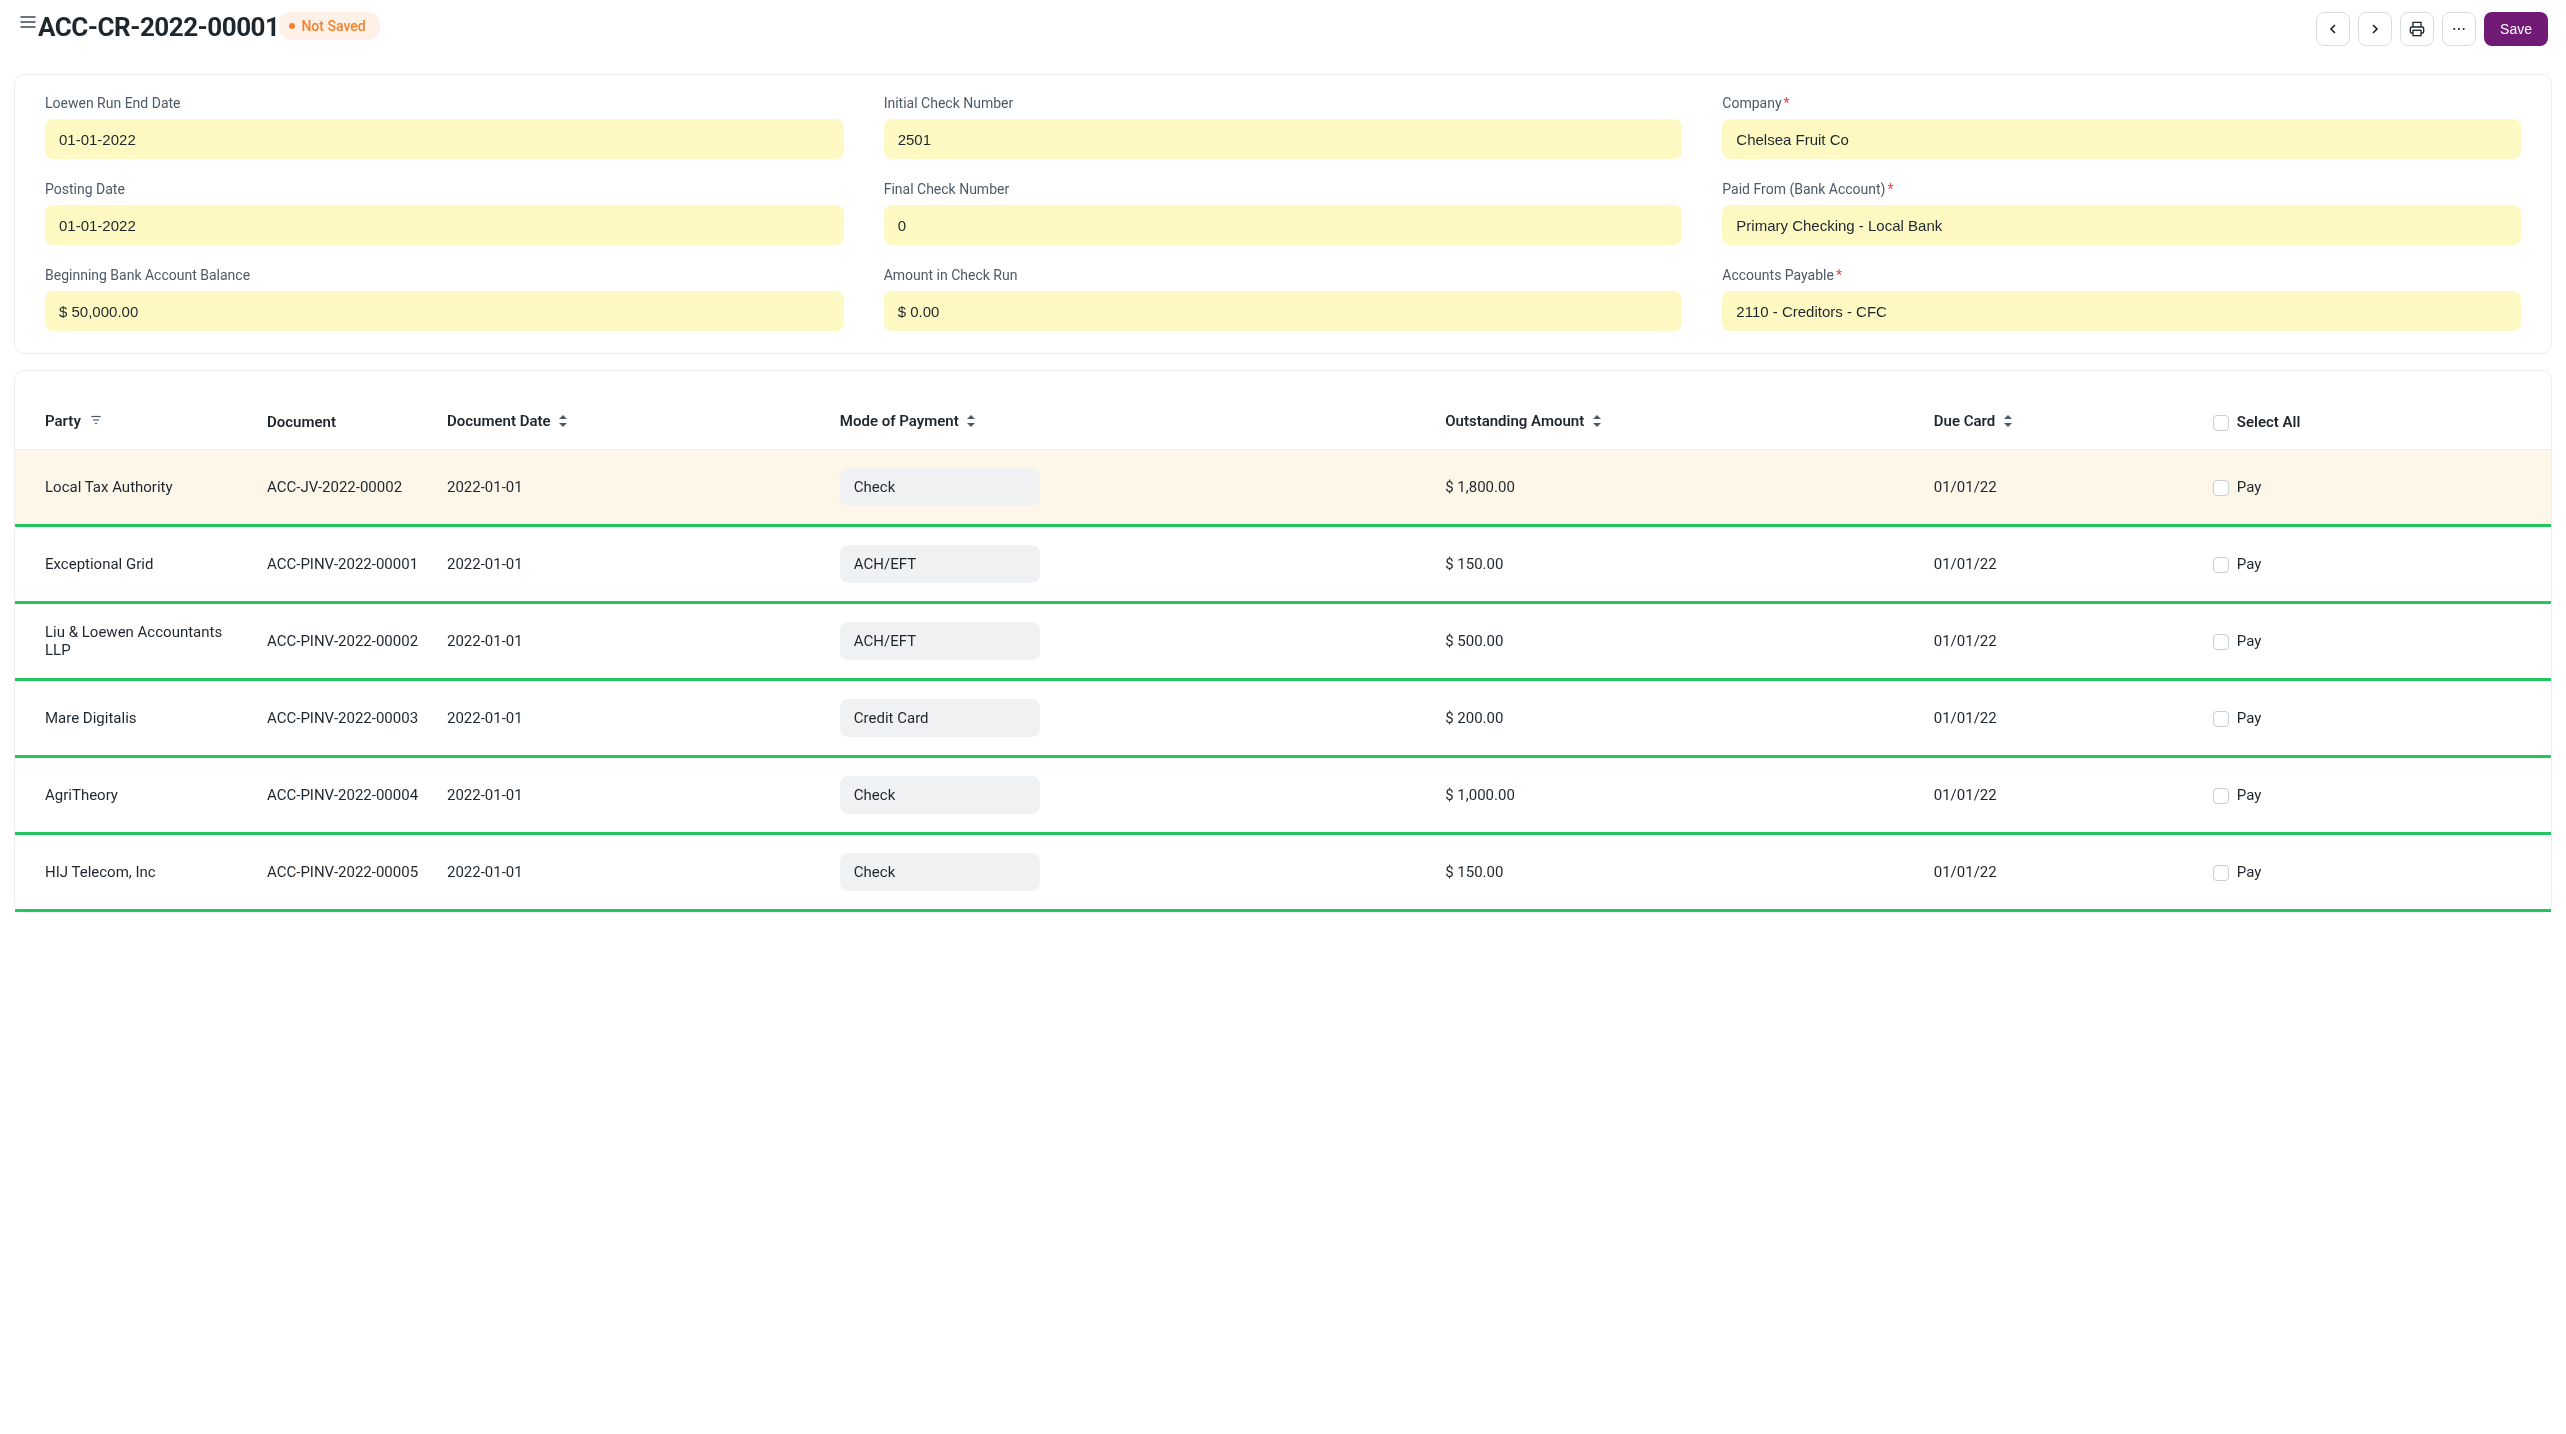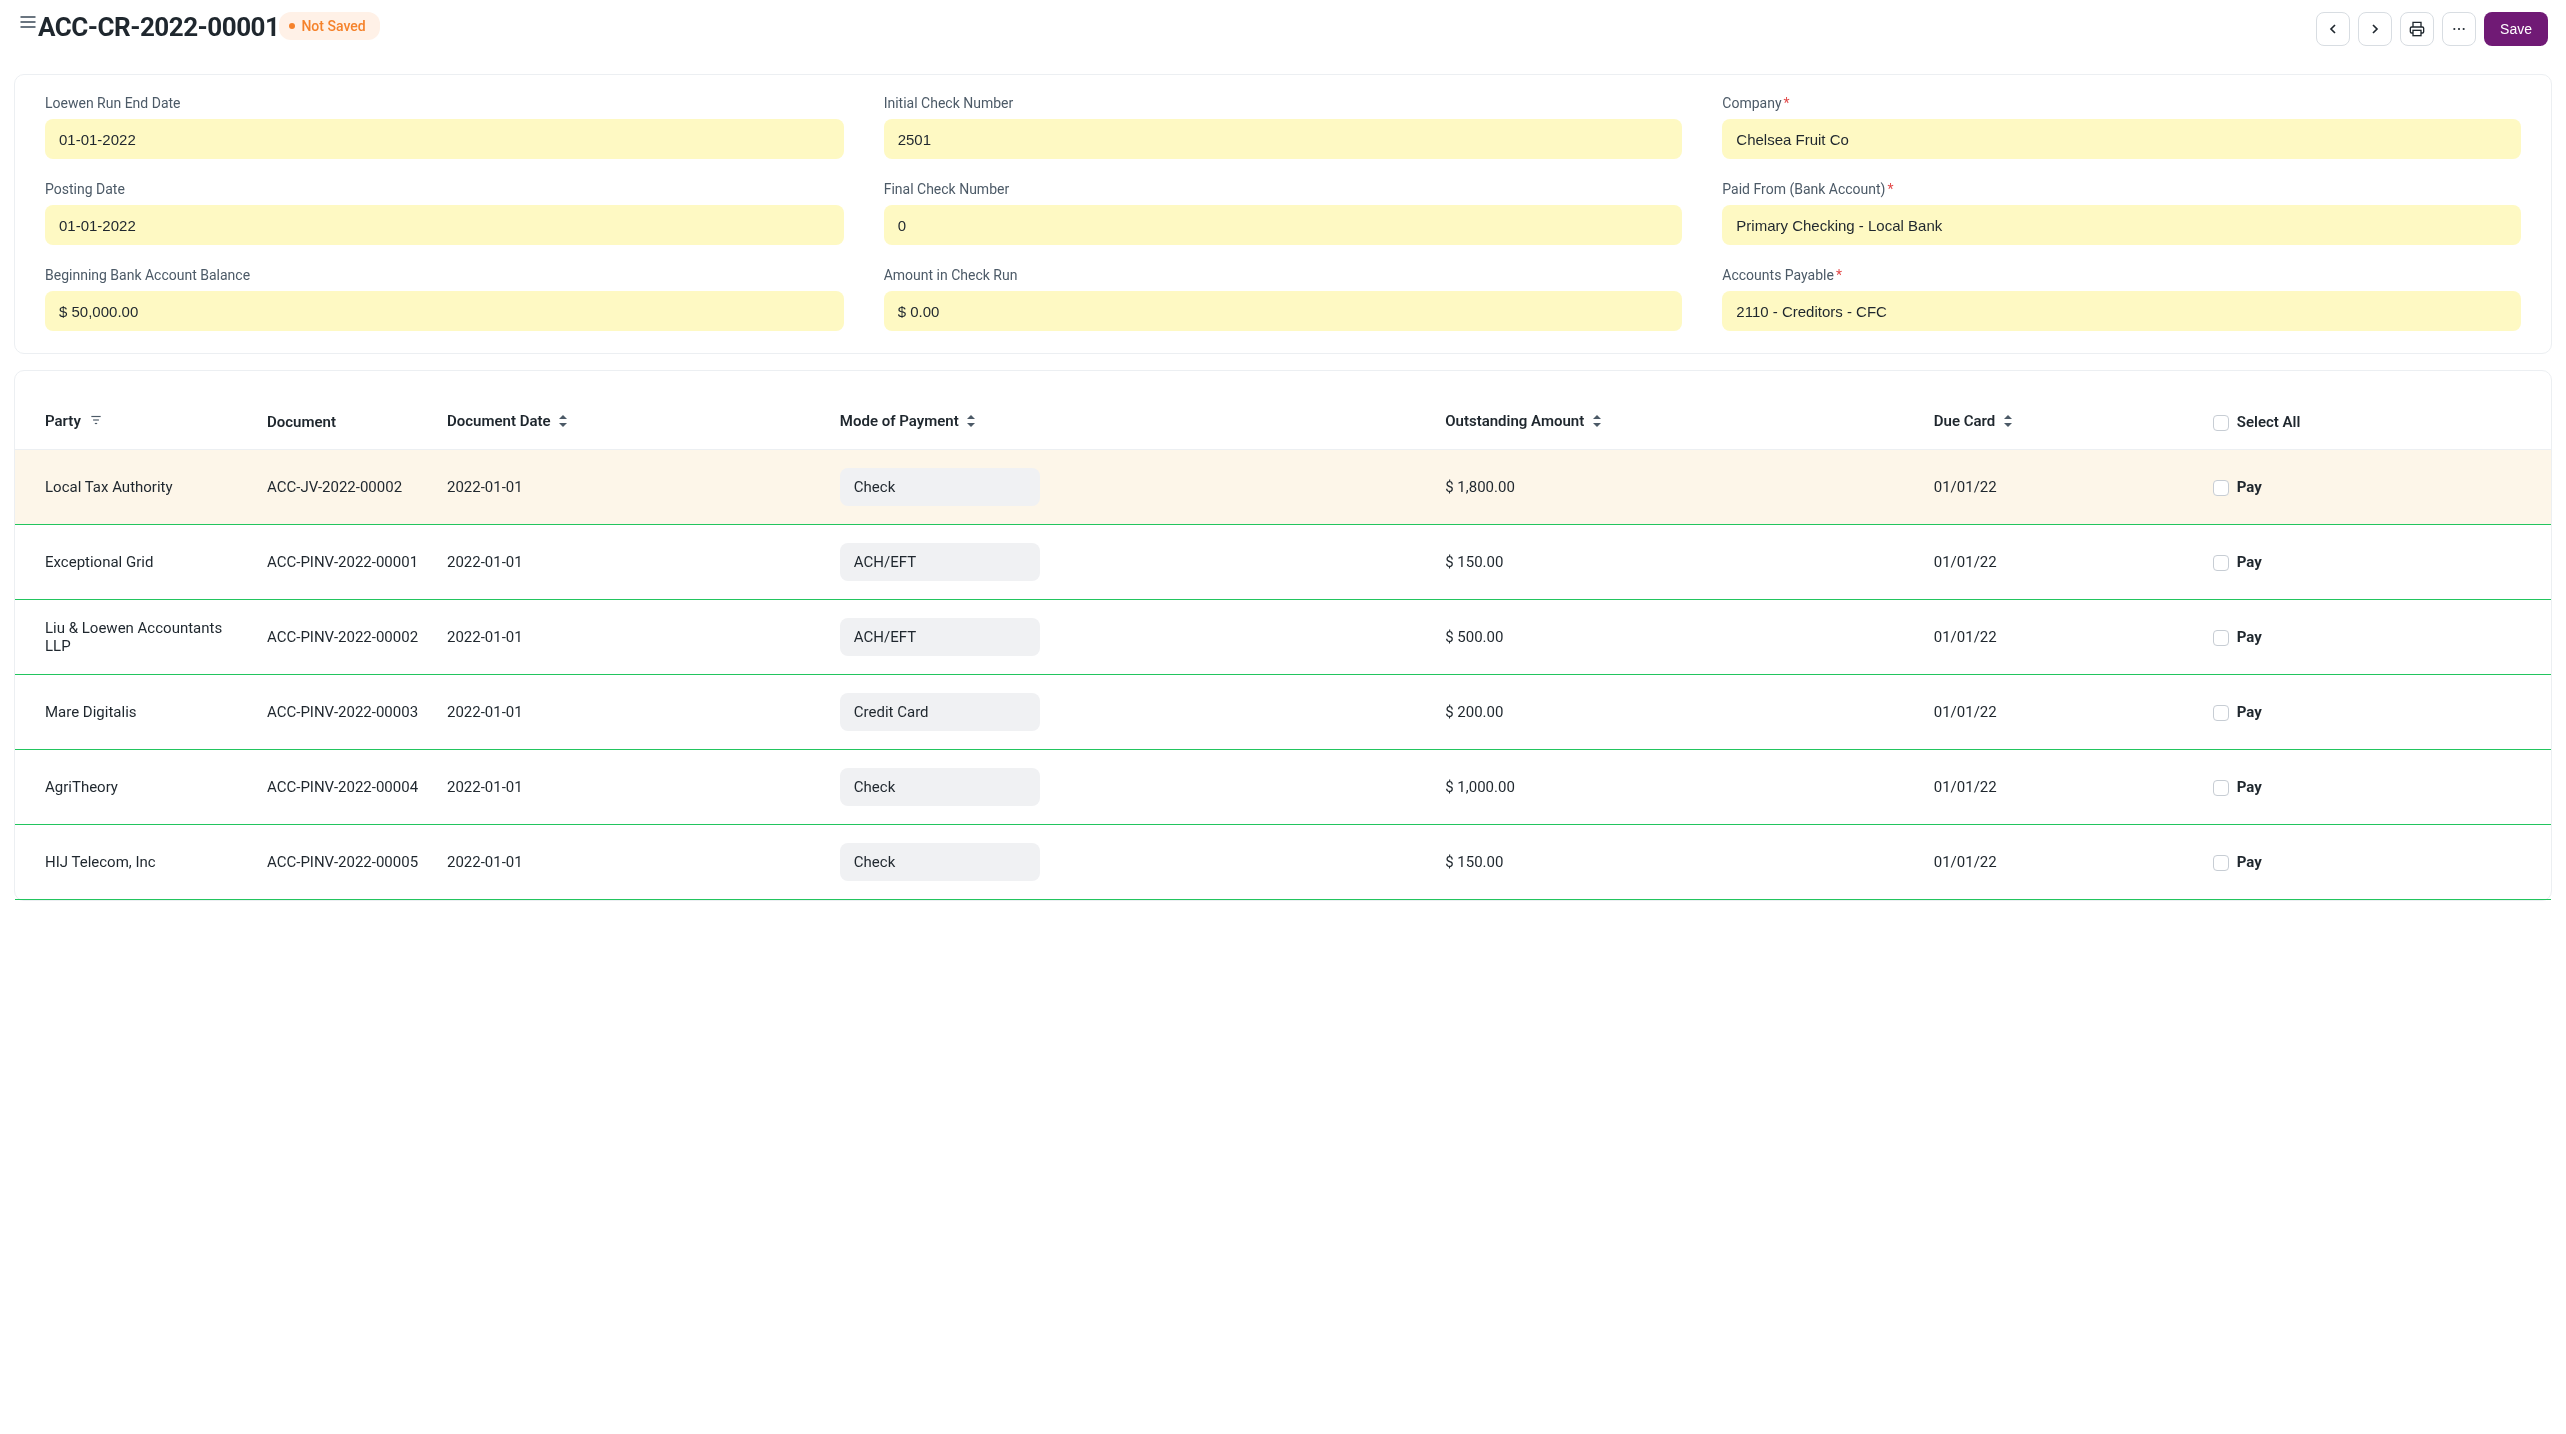--- a/index.html
+++ b/index.html
@@ -118,21 +118,21 @@
     padding: 18px 12px;
     font-size: 15px;
   }
   .table th {
     font-weight: 600;
     border-bottom: 1px solid #eceff2;
   }
   .table th:first-child, .table td:first-child { padding-left: 30px; }
   .table th:last-child, .table td:last-child { padding-right: 30px; }
   .table tbody tr {
-    border-bottom: 1px solid #22c55e;
+    border-bottom: 3px solid #22c55e;
   }
   .row-highlight {
     background: #fdf6e9;
   }
   .sort-icon, .filter-icon {
     display: inline-block;
     vertical-align: middle;
     margin-left: 4px;
     color: #4c5a67;
   }
@@ -142,21 +142,21 @@
     border-radius: 8px;
     padding: 10px 14px;
     font-size: 15px;
     width: 200px;
     color: #1f272e;
   }
   .amount-col { text-align: right; }
   .th-amount, .th-due, .th-select { text-align: right; }
   .th-due { text-align: center; }
   .due-col { text-align: center; }
-  .pay-col { text-align: left; white-space: nowrap; font-weight: bold; }
+  .pay-col { text-align: left; white-space: nowrap; }
   .checkbox {
     width: 16px;
     height: 16px;
     border: 1.5px solid #c7cdd4;
     border-radius: 4px;
     display: inline-block;
     vertical-align: middle;
     margin-right: 8px;
     cursor: pointer;
     background: #fff;

